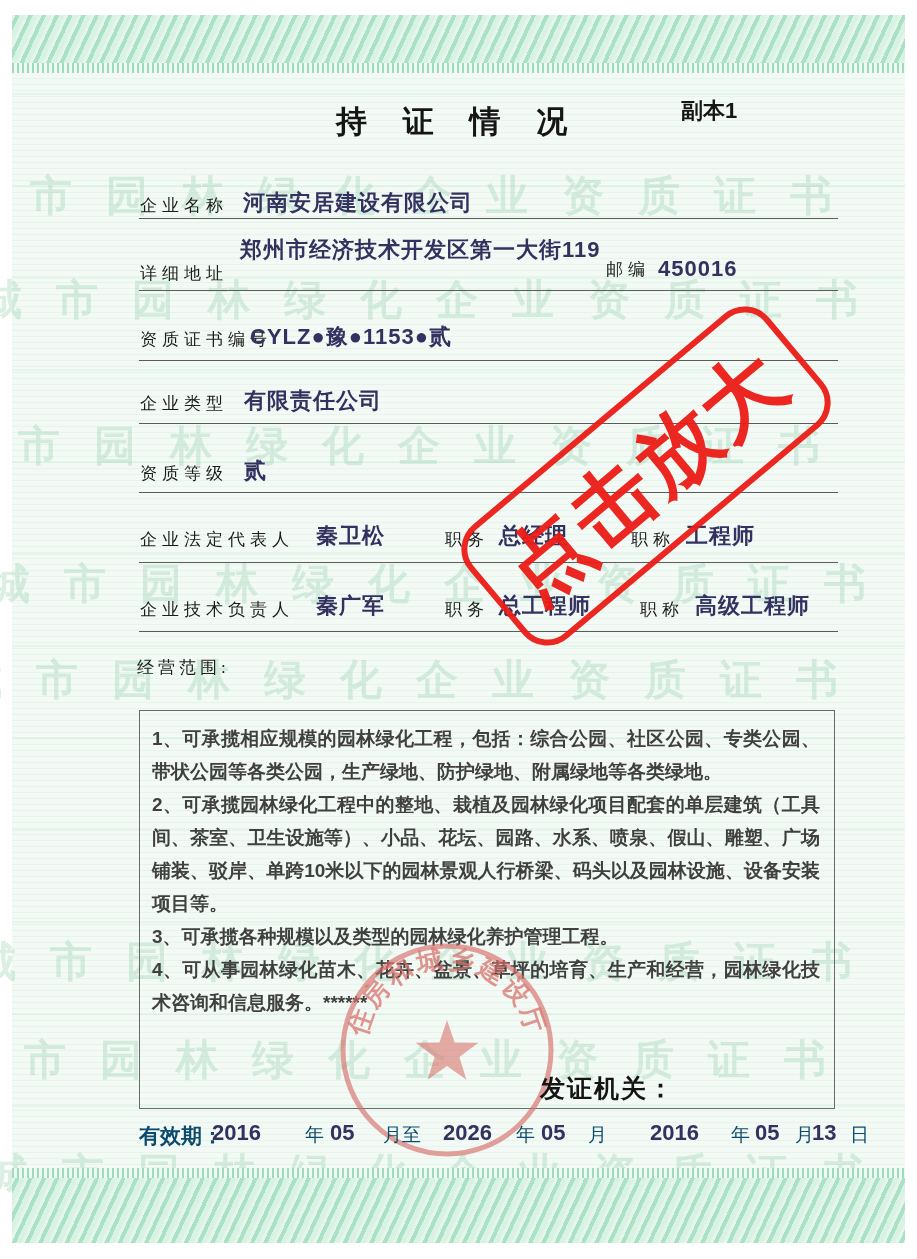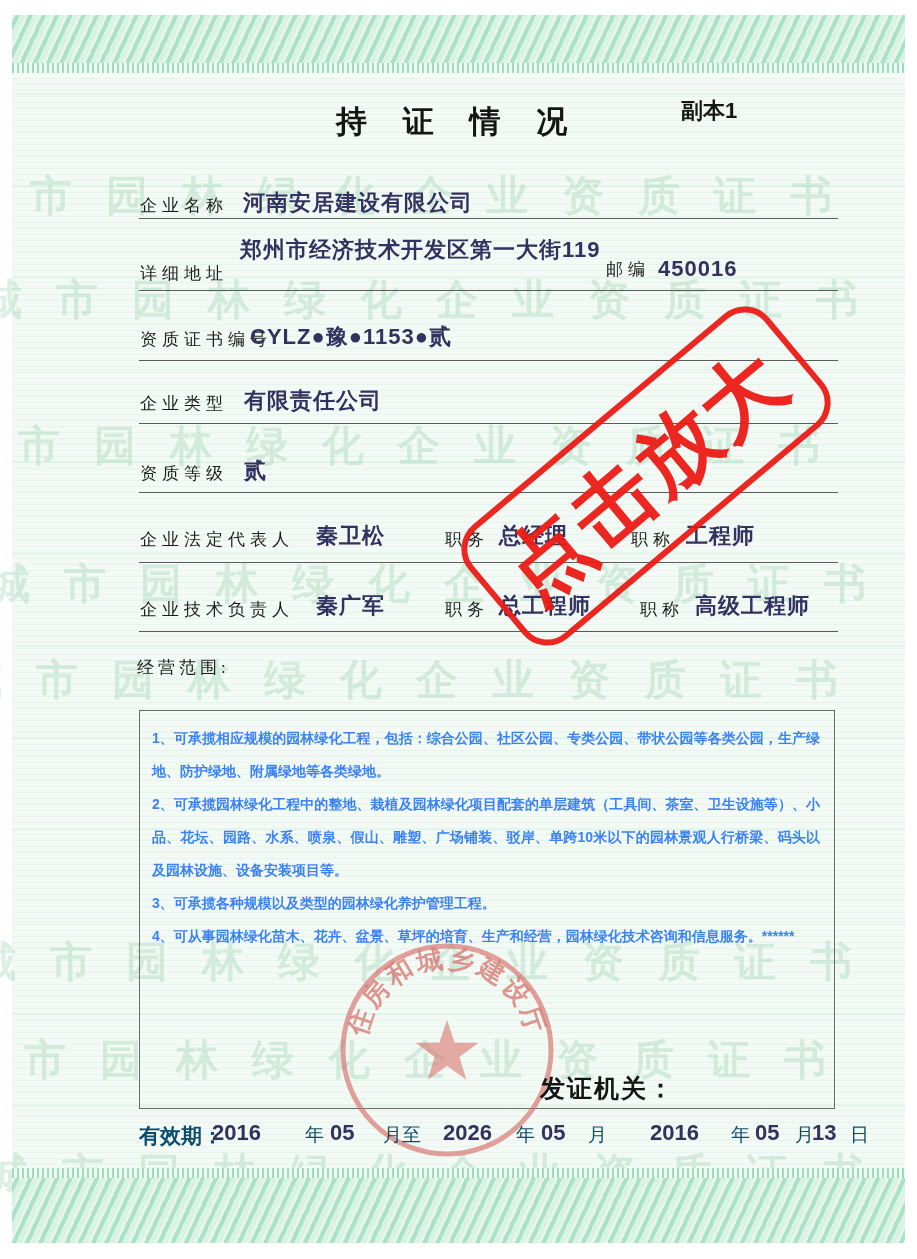--- a/index.html
+++ b/index.html
@@ -26,21 +26,21 @@
   .title{position:absolute;top:101px;left:0;width:917px;text-align:center;z-index:3;
          font-family:"Liberation Serif",serif;font-weight:bold;font-size:31px;letter-spacing:14px;color:#151515;}
   .copy{position:absolute;left:681px;top:96px;z-index:3;font-weight:bold;font-size:22px;color:#161616;}
   .lbl{position:absolute;z-index:3;font-family:"Liberation Serif",serif;font-size:17px;
        letter-spacing:5px;color:#1c1c1c;white-space:nowrap;}
   .val{position:absolute;z-index:3;font-weight:bold;font-size:22px;color:#33315f;
        white-space:nowrap;letter-spacing:1px;}
   .hline{position:absolute;left:139px;width:699px;height:0;border-top:1.5px solid #5b5b5b;z-index:3;}
   .scope-box{position:absolute;left:139px;top:710px;width:694px;height:397px;border:1.5px solid #6a6a6a;z-index:3;}
   .scope-text{position:absolute;left:152px;top:722px;width:668px;z-index:3;
-              font-weight:bold;font-size:14px;line-height:33px;color:#3b82f6;text-align:justify;}
+              font-weight:bold;font-size:19px;line-height:33px;color:#404040;text-align:justify;}
   .issuer{position:absolute;left:540px;top:1072px;z-index:5;font-family:"Liberation Serif",serif;
           font-weight:bold;font-size:25px;letter-spacing:2px;color:#141414;}
   .vlabel{position:absolute;top:1122px;z-index:5;font-family:"Liberation Serif",serif;
           font-size:19px;color:#0c4a6e;white-space:nowrap;}
   .vlabel-bold{font-weight:bold;font-size:21px;}
   .vval{position:absolute;top:1120px;z-index:5;font-weight:bold;font-size:22px;color:#33315f;white-space:nowrap;}
   .stamp{position:absolute;left:450px;top:402px;width:380px;height:136px;z-index:6;
          border:6px solid #ec1c16;border-radius:32px;transform:rotate(-40deg);
          display:flex;align-items:center;justify-content:center;opacity:0.95;}
   .stamp-text{font-size:82px;font-weight:bold;color:#ec1c16;letter-spacing:2px;line-height:1;white-space:nowrap;}

